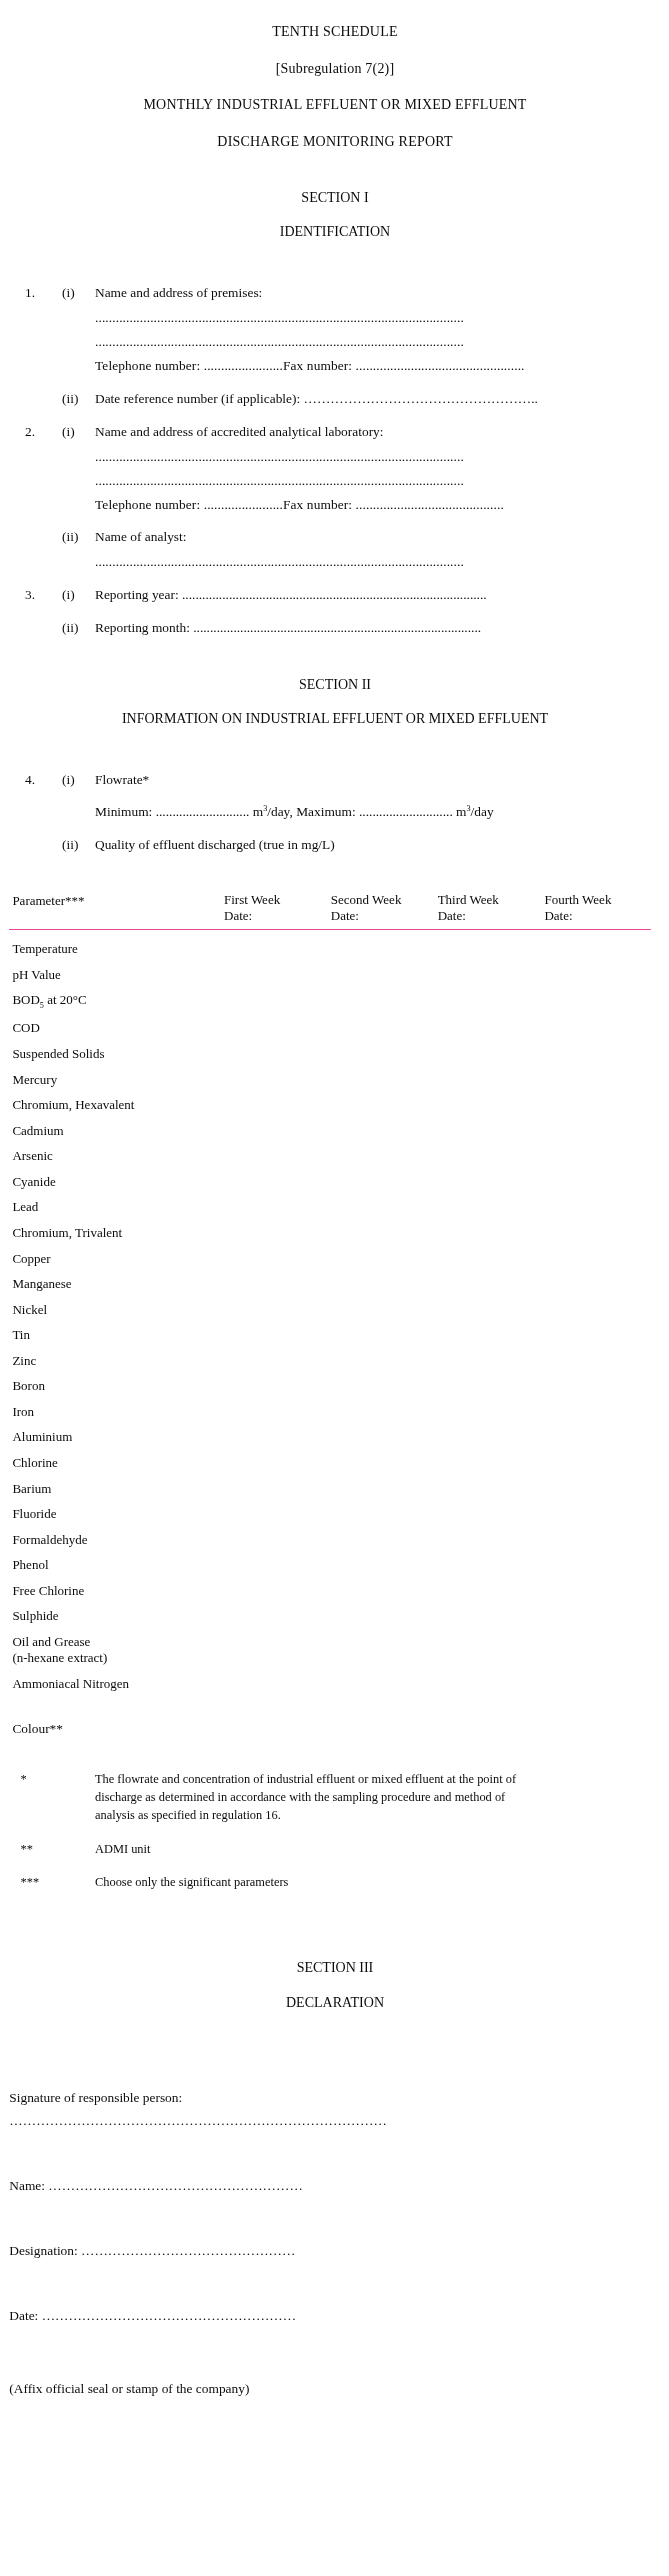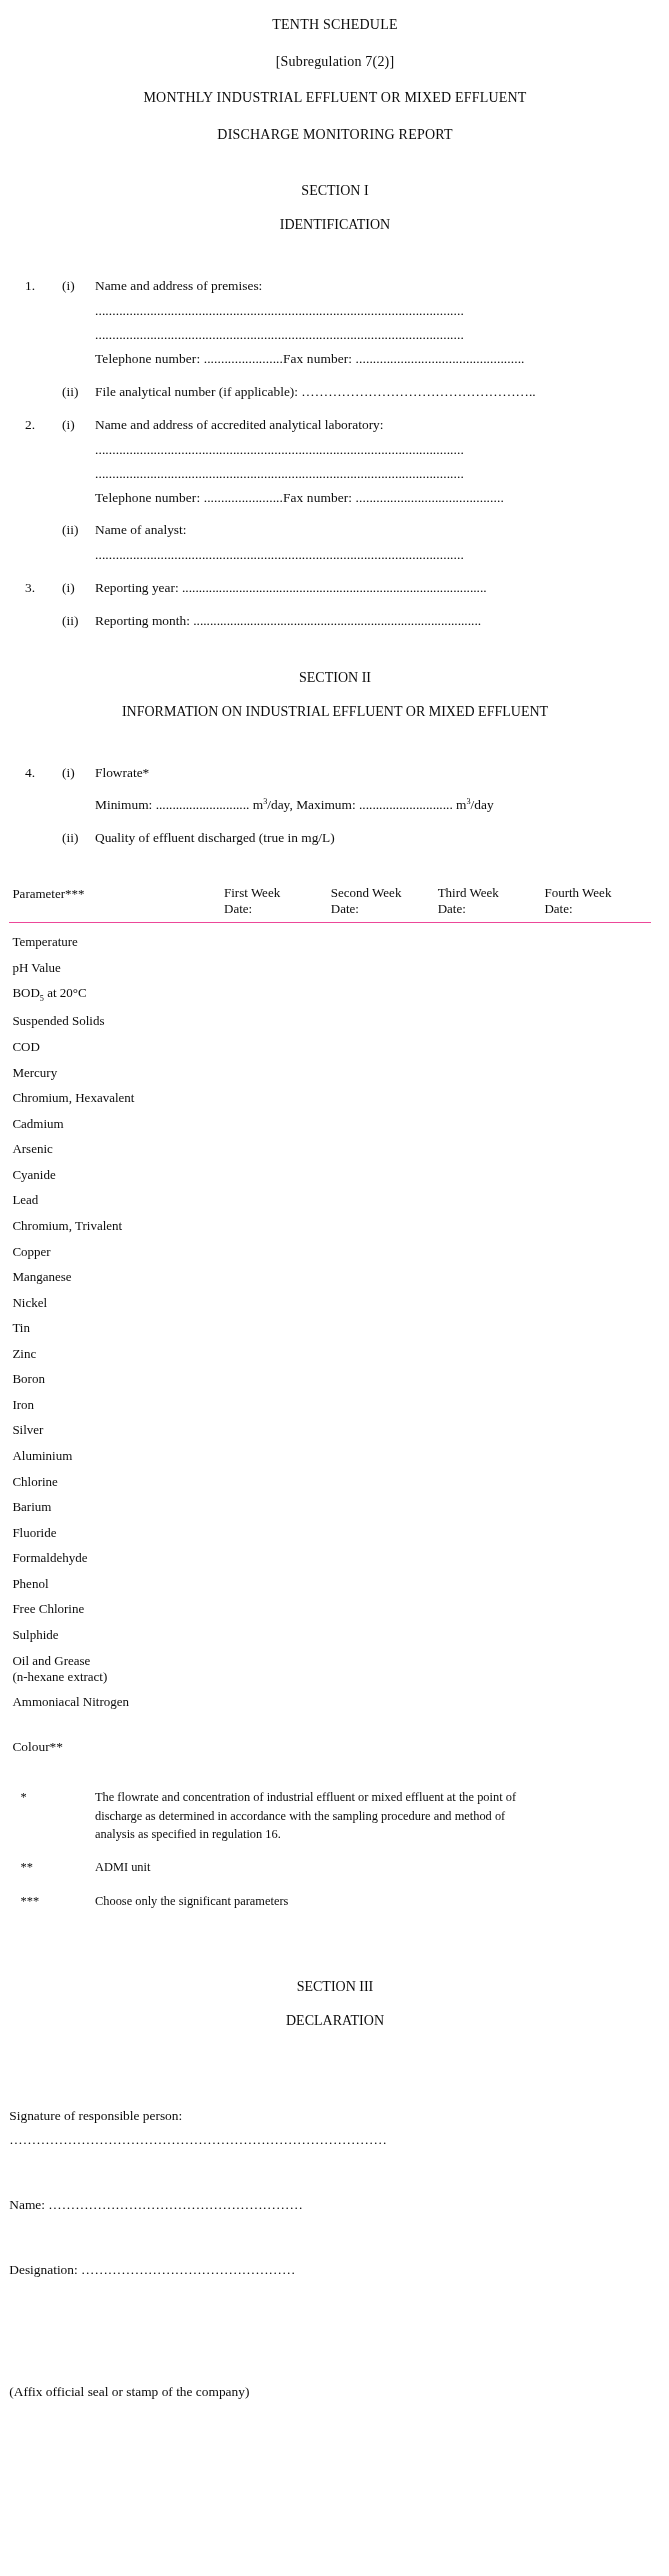--- a/index.html
+++ b/index.html
@@ -17,21 +17,21 @@
     background:#fff;
     box-sizing:border-box;
     padding:0;
   }
   
   .ctr{text-align:center;}
   .ttl{font-size:14px;letter-spacing:0.2px;}
   .sec-title{font-size:14px;text-align:center;}
 
   
-  .header-block{padding-top:17px;}
+  .header-block{padding-top:24px;}
   .header-block .ttl{margin:0 0 20.6px 0;}
   .header-block .ttl.tight{margin-bottom:19.6px;}
 
   .section-head{margin-top:40px;}
   .section-head .sec-title{margin:0 0 18.5px 0;}
 
   
   .item{
     position:relative;
     margin:0;
@@ -154,21 +154,21 @@
   <div class="dotline">...........................................................................................................</div>
   <div class="gap-s"></div>
   <div class="dotline">...........................................................................................................</div>
   <div class="gap-s"></div>
   <div class="dotline"><span>Telephone number: </span><span>.......................</span><span>Fax number: </span><span>.................................................</span></div>
 
   <div class="gap-m"></div>
 
   <div class="item">
     <span class="rom">(ii)</span>
-    <span class="lbl">File analytical number (if applicable): </span><span>……………………………………………..</span>
+    <span class="lbl">Date reference number (if applicable): </span><span>……………………………………………..</span>
   </div>
 
   <div class="gap-m"></div>
 
   <div class="item">
     <span class="num">2.</span>
     <span class="rom">(i)</span>
     <span class="lbl">Name and address of accredited analytical laboratory:</span>
   </div>
   <div class="gap-s"></div>
@@ -268,34 +268,34 @@
           <td class="cell">&nbsp;</td>
         </tr>
         <tr>
           <td><span>BOD</span><sub class="bod">5</sub><span> at 20°C</span></td>
           <td class="cell">&nbsp;</td>
           <td class="cell">&nbsp;</td>
           <td class="cell">&nbsp;</td>
           <td class="cell">&nbsp;</td>
         </tr>
         <tr>
+          <td><span>COD</span></td>
+          <td class="cell">&nbsp;</td>
+          <td class="cell">&nbsp;</td>
+          <td class="cell">&nbsp;</td>
+          <td class="cell">&nbsp;</td>
+        </tr>
+        <tr>
           <td><span>Suspended Solids</span></td>
           <td class="cell">&nbsp;</td>
           <td class="cell">&nbsp;</td>
           <td class="cell">&nbsp;</td>
           <td class="cell">&nbsp;</td>
         </tr>
         <tr>
-          <td><span>COD</span></td>
-          <td class="cell">&nbsp;</td>
-          <td class="cell">&nbsp;</td>
-          <td class="cell">&nbsp;</td>
-          <td class="cell">&nbsp;</td>
-        </tr>
-        <tr>
           <td><span>Mercury</span></td>
           <td class="cell">&nbsp;</td>
           <td class="cell">&nbsp;</td>
           <td class="cell">&nbsp;</td>
           <td class="cell">&nbsp;</td>
         </tr>
         <tr>
           <td><span>Chromium, Hexavalent</span></td>
           <td class="cell">&nbsp;</td>
           <td class="cell">&nbsp;</td>
@@ -374,27 +374,20 @@
         </tr>
         <tr>
           <td><span>Boron</span></td>
           <td class="cell">&nbsp;</td>
           <td class="cell">&nbsp;</td>
           <td class="cell">&nbsp;</td>
           <td class="cell">&nbsp;</td>
         </tr>
         <tr>
           <td><span>Iron</span></td>
-          <td class="cell">&nbsp;</td>
-          <td class="cell">&nbsp;</td>
-          <td class="cell">&nbsp;</td>
-          <td class="cell">&nbsp;</td>
-        </tr>
-        <tr>
-          <td><span>Silver</span></td>
           <td class="cell">&nbsp;</td>
           <td class="cell">&nbsp;</td>
           <td class="cell">&nbsp;</td>
           <td class="cell">&nbsp;</td>
         </tr>
         <tr>
           <td><span>Aluminium</span></td>
           <td class="cell">&nbsp;</td>
           <td class="cell">&nbsp;</td>
           <td class="cell">&nbsp;</td>
@@ -491,18 +484,19 @@
 
   <div class="sig-block">
     <div class="sp-a"></div>
     <div class="row">Signature of responsible person:</div>
     <div class="sig-line">…………………………………………………………………………</div>
     <div class="sp-b"></div>
     <div class="row"><span>Name: </span><span>…………………………………………………</span></div>
     <div class="sp-c"></div>
     <div class="row"><span>Designation: </span><span>…………………………………………</span></div>
     <div class="sp-c"></div>
+    <div class="row"><span>Date: </span><span>…………………………………………………</span></div>
     <div class="sp-d"></div>
     <div class="row">(Affix official seal or stamp of the company)</div>
   </div>
 
 </div>
 
 
 </body></html>

